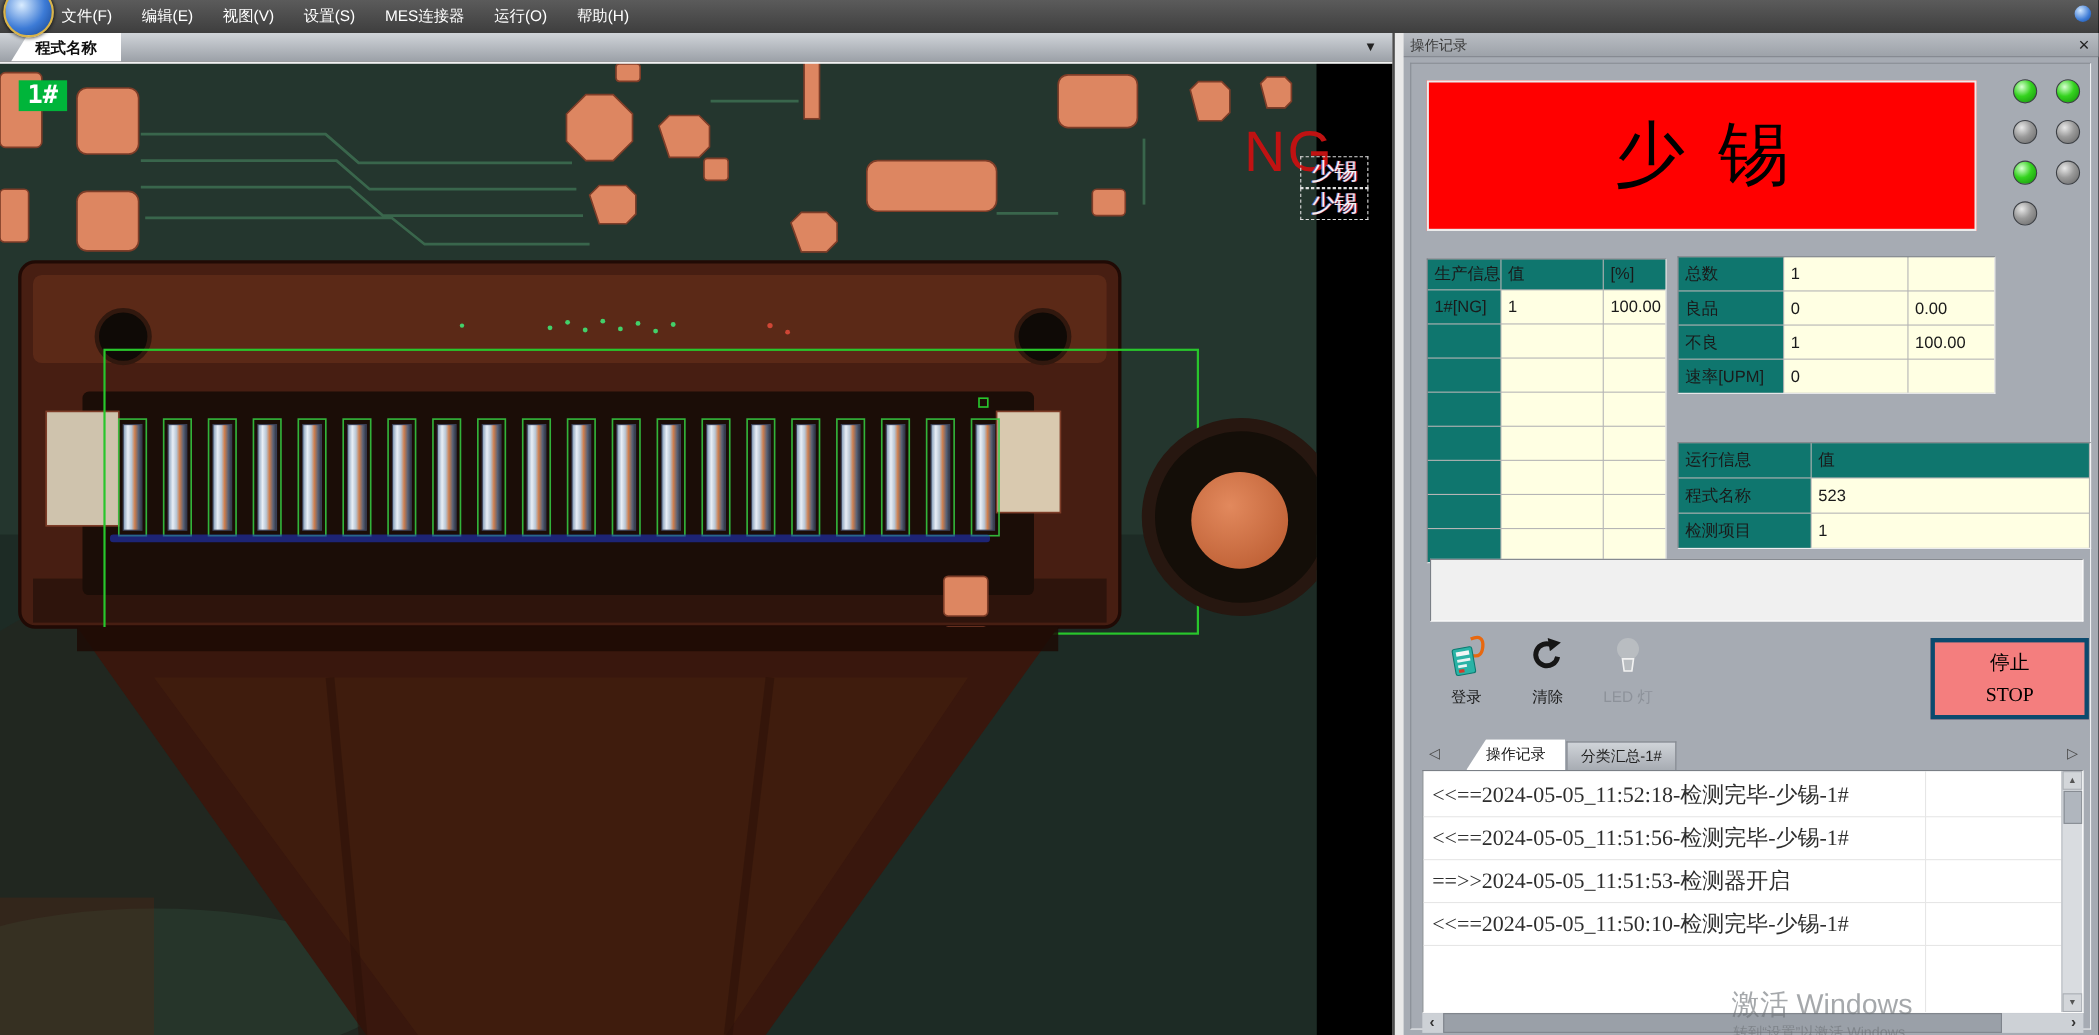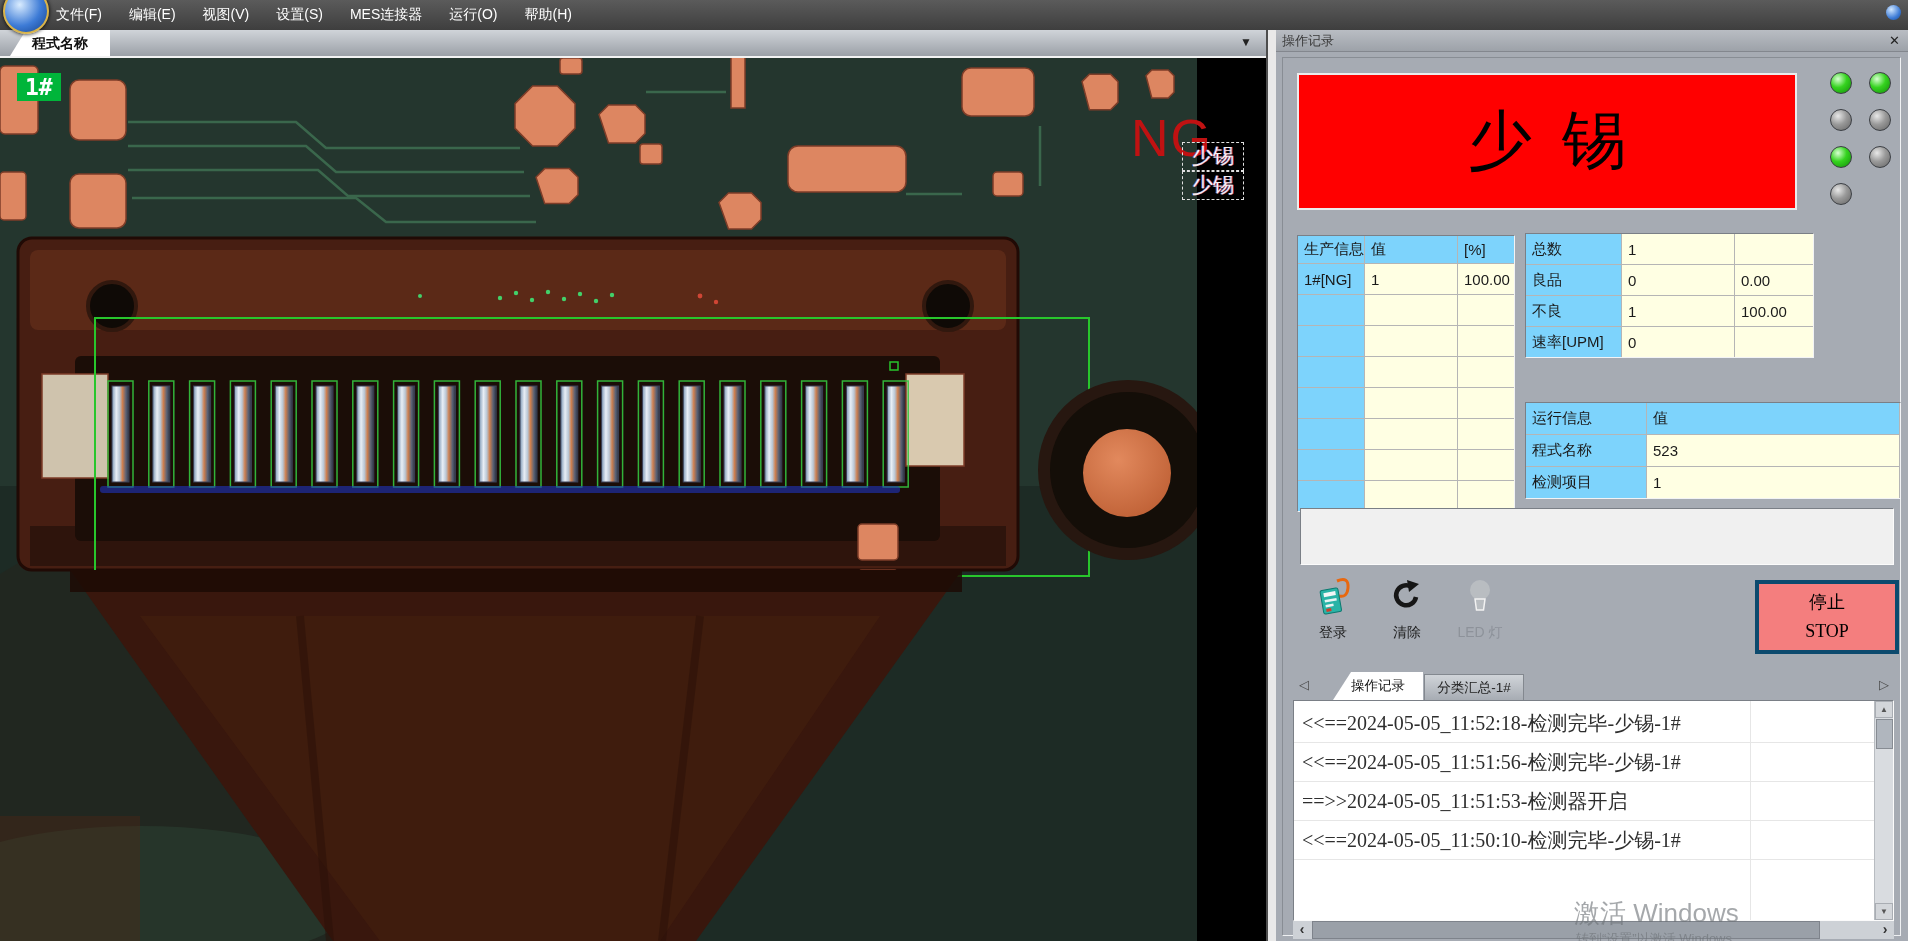--- a/index.html
+++ b/index.html
@@ -49,21 +49,21 @@
           font-family:"Liberation Serif","DejaVu Serif",serif;font-size:64px;line-height:131px;
           letter-spacing:30px;text-indent:30px;}
   .led{position:absolute;width:22px;height:22px;border-radius:50%;border:1px solid #3c3f44;box-sizing:border-box;}
   .led.on{background:radial-gradient(circle at 35% 30%,#d8ffd2 0%,#35d31f 45%,#128c0a 100%);}
   .led.off{background:radial-gradient(circle at 35% 30%,#e8e8e8 0%,#9a9a9a 45%,#636363 100%);}
   
   .tbl{position:absolute;display:grid;border-top:1px solid #7a7f86;border-left:1px solid #7a7f86;
        border-bottom:1px solid #f2f3f5;border-right:1px solid #f2f3f5;background:#b5b5b5;
        grid-gap:1px;font-size:15px;color:#1a1a1a;}
   .c{padding-left:6px;display:flex;align-items:center;overflow:hidden;white-space:nowrap;}
-  .l{background:#7dd3fc;}
+  .l{background:#0f766e;}
   .v{background:#ffffe3;}
   .msgbox{position:absolute;left:26px;top:478px;width:594px;height:57px;background:#f0f0f0;
           border-top:1px solid #7a7f86;border-left:1px solid #7a7f86;
           border-bottom:1px solid #fbfbfb;border-right:1px solid #fbfbfb;box-sizing:border-box;}
   
   .toolbtn{position:absolute;width:56px;text-align:center;cursor:default;}
   .toolbtn .lbl{font-size:14px;color:#1c1c1c;margin-top:3px;}
   .toolbtn.dis .lbl{color:#8d929a;}
   .stopbtn{position:absolute;left:481px;top:550px;width:144px;height:74px;background:#f47e7e;
            border:4px solid #0c4a6e;box-sizing:border-box;text-align:center;color:#000;

